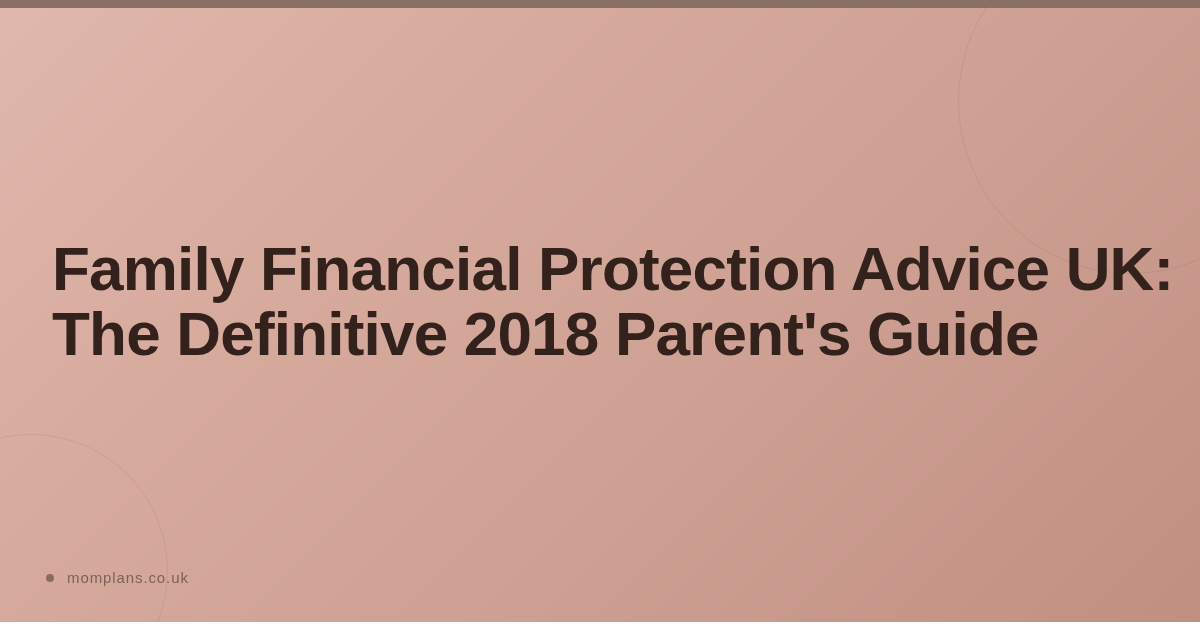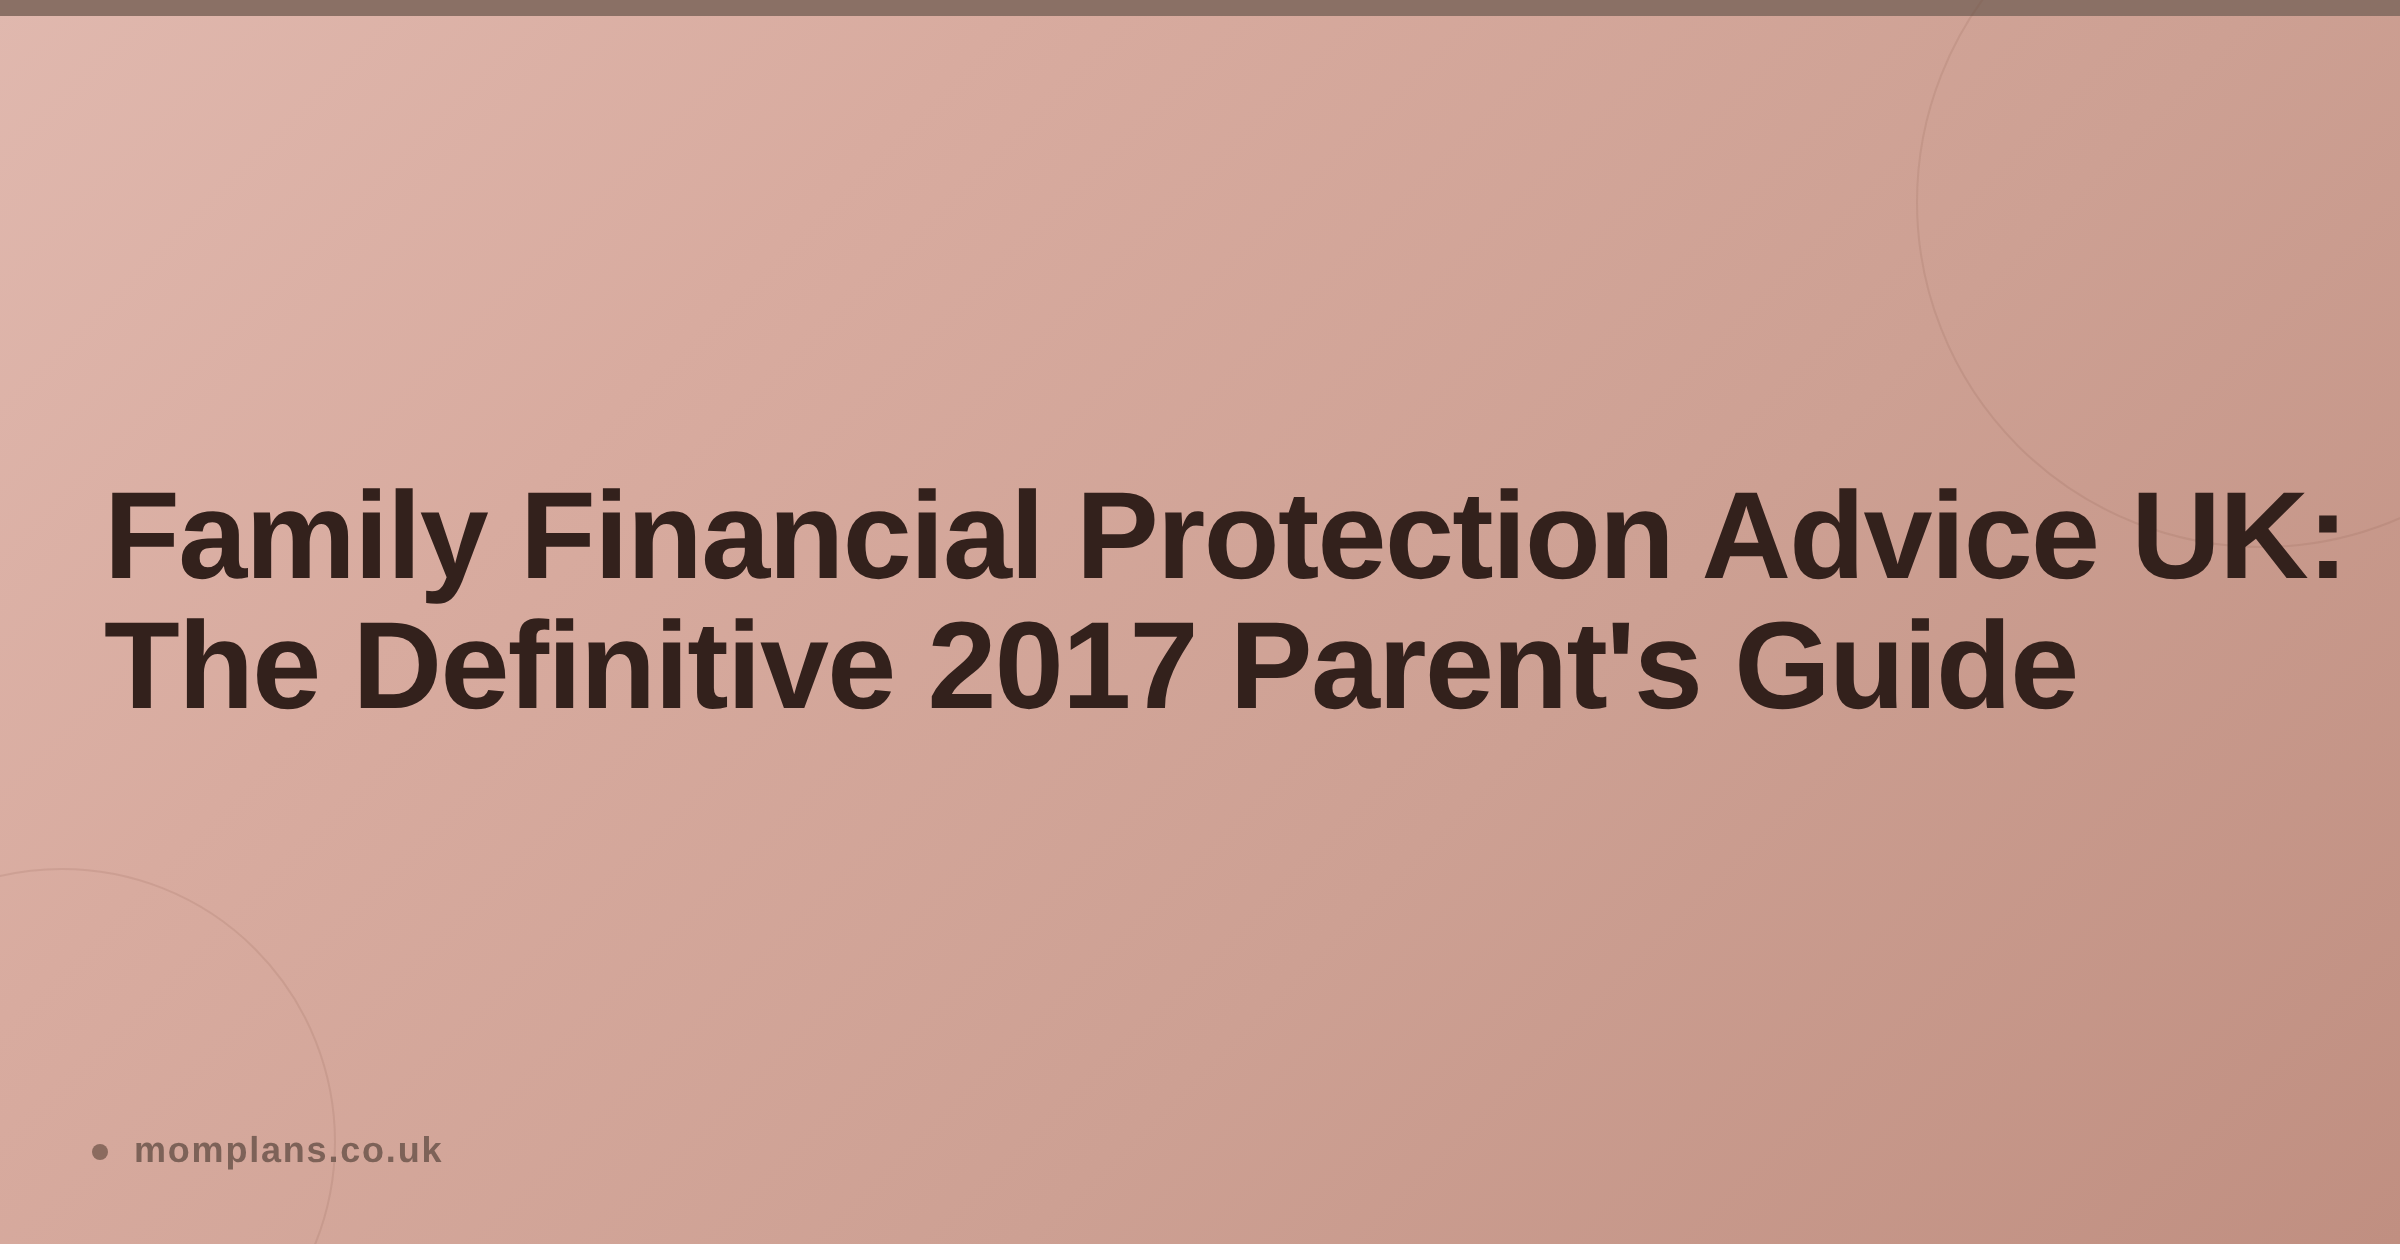--- a/index.html
+++ b/index.html
@@ -78,39 +78,39 @@
     gap: 13px;
   }
   .footer-dot {
     width: 8px;
     height: 8px;
     border-radius: 50%;
     background: #8b6b5f;
     flex: none;
   }
   .footer-site {
-    font-size: 18px;
-    font-weight: 700;
+    font-size: 15px;
+    font-weight: 400;
     letter-spacing: 0.9px;
     color: #7d6258;
   }
 </style>
 </head>
 <body>
 
 <div class="card">
 
   <div class="top-bar"></div>
 
   <div class="deco-circle deco-circle--top-right"></div>
   <div class="deco-circle deco-circle--bottom-left"></div>
 
   <h1 class="headline">
     <span class="line">Family Financial Protection Advice UK:</span>
-    <span class="line">The Definitive 2017 Parent's Guide</span>
+    <span class="line">The Definitive 2018 Parent's Guide</span>
   </h1>
 
   <div class="footer">
     <span class="footer-dot"></span>
     <span class="footer-site">momplans.co.uk</span>
   </div>
 
 </div>
 
 </body></html>

